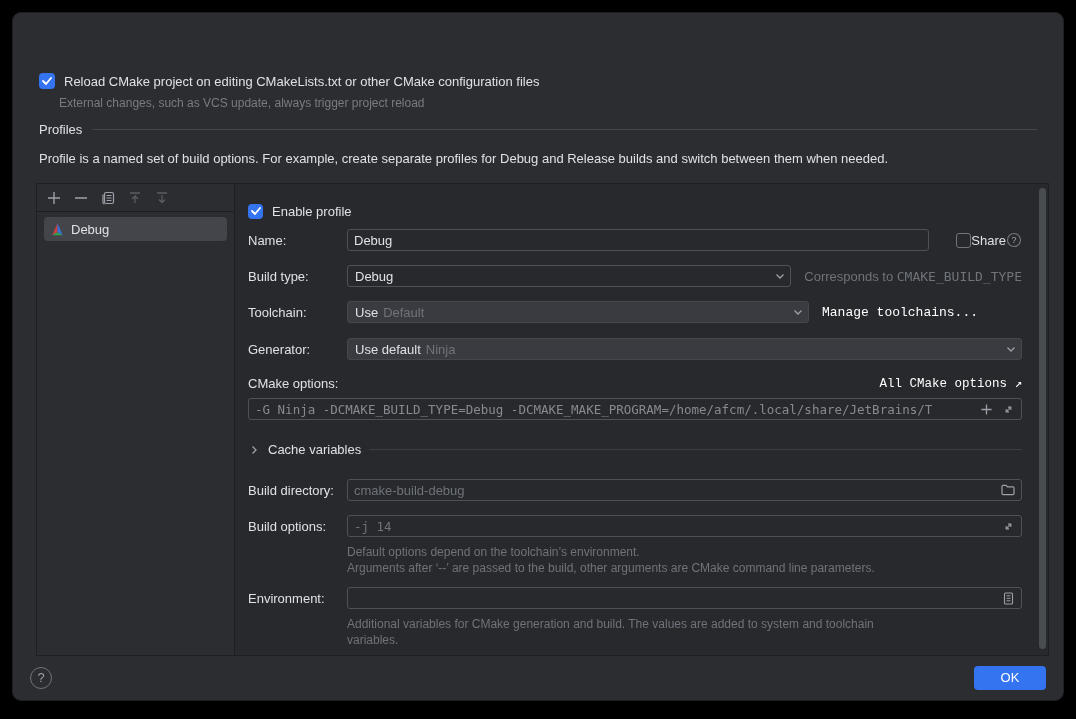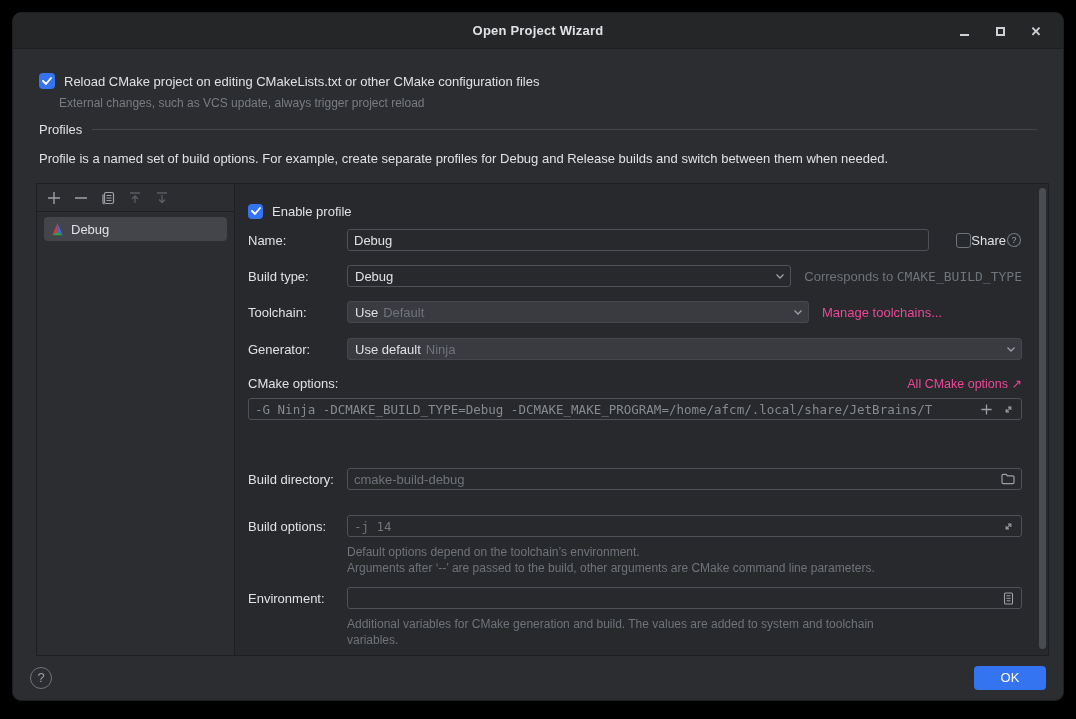--- a/index.html
+++ b/index.html
@@ -12,21 +12,21 @@
   .win-controls { position:absolute; right:16px; top:0; height:36px; display:flex; align-items:center; gap:14px; }
   .win-btn { width:22px; height:22px; display:flex; align-items:center; justify-content:center; color:#ced0d6; cursor:default; }
   .min-glyph { width:9px; height:2px; background:#ced0d6; margin-top:7px; }
   .max-glyph { width:9px; height:9px; border:2px solid #ced0d6; }
   .close-glyph { font-size:13px; font-weight:bold; color:#ced0d6; line-height:1; }
 
   .lbl { color:#dfe1e5; font-size:13px; }
   .muted { color:#787c82; font-size:12px; }
   .muted13 { color:#6f737a; font-size:13px; }
   .mono { font-family:"DejaVu Sans Mono","Liberation Mono",monospace; }
-  .link { color:#ec4899; font-size:13px; cursor:pointer; }
+  .link { color:#ffffff; font-size:13px; cursor:pointer;font-family:Liberation Mono, monospace; }
 
   
   .reload-row { position:absolute; left:26px; top:60px; display:flex; align-items:center; gap:9px; }
   .reload-hint { position:absolute; left:46px; top:83px;text-align:right; }
   .checkbox { width:16px; height:16px; border-radius:4px; background:#3574f0; display:flex; align-items:center; justify-content:center; flex:0 0 auto; }
   .checkbox svg { display:block; }
   .checkbox.unchecked { background:transparent; border:1px solid #6f737a; width:15px; height:15px; border-radius:3px; }
 
   .profiles-hdr { position:absolute; left:26px; top:109px; right:26px; display:flex; align-items:center; gap:10px; }
   .hr { flex:1; border-top:1px solid #43454a; height:0; }
@@ -69,34 +69,20 @@
   .help-btn { width:22px; height:22px; border:1px solid #6f737a; border-radius:50%; color:#9da0a8;
               display:flex; align-items:center; justify-content:center; font-size:13px; cursor:pointer; }
   .ok-btn { margin-left:auto; width:72px; height:24px; background:#3574f0; border:none; border-radius:4px;
             color:#fff; font-size:13px; font-family:"Liberation Sans",sans-serif; cursor:pointer; }
 </style>
 </head>
 <body>
 
 <div class="window">
 
-  <div class="titlebar">
-    <span class="title">Open Project Wizard</span>
-    <div class="win-controls">
-      <div class="win-btn">
-          <span class="min-glyph"></span>
-        </div>
-      <div class="win-btn">
-          <span class="max-glyph"></span>
-        </div>
-      <div class="win-btn">
-          <span class="close-glyph">✕</span>
-        </div>
-    </div>
-  </div>
 
   <div class="reload-row">
     <span class="checkbox">
       <svg width="10" height="8" viewBox="0 0 10 8">
           <polyline points="1,4 4,7 9,1" fill="none" stroke="#fff" stroke-width="1.8" stroke-linecap="round" stroke-linejoin="round"></polyline>
         </svg>
     </span>
     <span class="lbl">Reload CMake project on editing CMakeLists.txt or other CMake configuration files</span>
   </div>
   <div class="reload-hint muted">External changes, such as VCS update, always trigger project reload</div>
@@ -231,22 +217,29 @@
             <span class="icon-btn">
               <svg width="13" height="13" viewBox="0 0 14 14">
                   <path d="M4.5 9.5 L9.5 4.5" stroke="#9da0a8" stroke-width="1.2"></path>
                   <path d="M6.5 4.5h3v3M7.5 9.5h-3v-3" fill="none" stroke="#9da0a8" stroke-width="1.2"></path>
                 </svg>
             </span>
           </span>
         </div>
       </div>
 
-
-      <div class="row" style="top:284px;">
+      <div class="cache-row" style="top:258px;">
+        <svg width="12" height="12" viewBox="0 0 12 12">
+            <polyline points="4.5,2.5 8,6 4.5,9.5" fill="none" stroke="#9da0a8" stroke-width="1.3"></polyline>
+          </svg>
+        <span class="lbl">Cache variables</span>
+        <span class="hr" style="border-top-color:#3c3e42;"></span>
+      </div>
+
+      <div class="row" style="top:295px;">
         <span class="flabel">Build directory:</span>
         <div class="field-wrap" style="width:677px;">
           <input class="field" style="width: 100%; padding-right: 26px;" placeholder="cmake-build-debug">
           <span class="field-icons">
             <span class="icon-btn">
               <svg width="14" height="12" viewBox="0 0 14 12">
                   <path d="M1 2.5A1.2 1.2 0 0 1 2.2 1.3h3l1.2 1.6h5.4A1.2 1.2 0 0 1 13 4.1v5.4a1.2 1.2 0 0 1-1.2 1.2H2.2A1.2 1.2 0 0 1 1 9.5Z" fill="none" stroke="#9da0a8" stroke-width="1.2"></path>
                 </svg>
             </span>
           </span>

